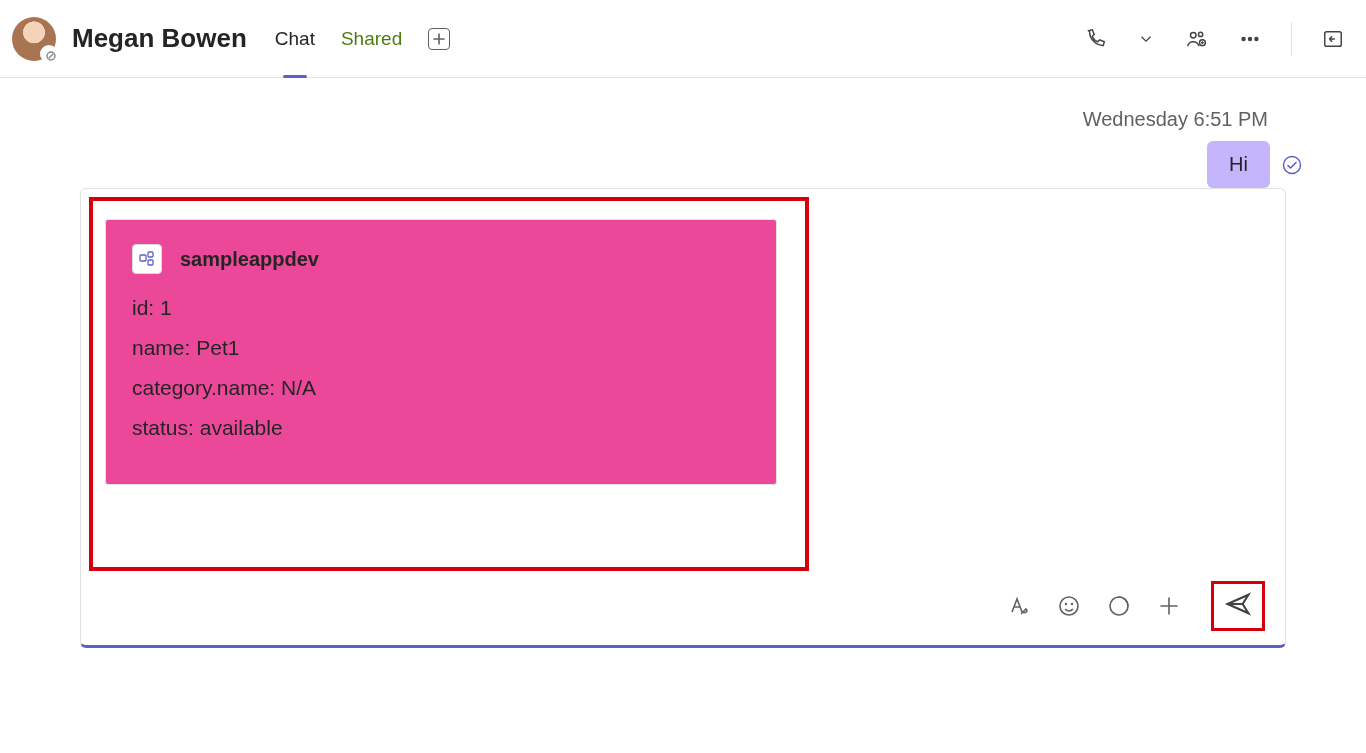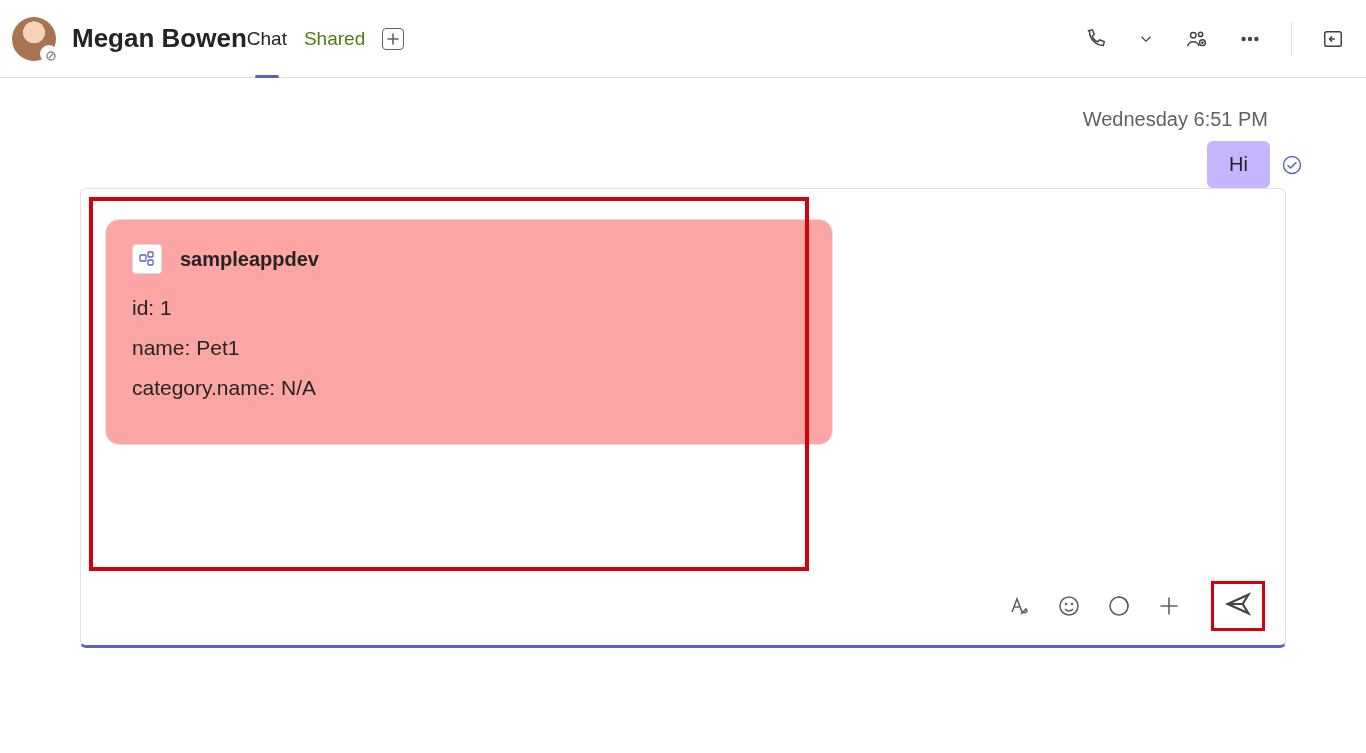--- a/index.html
+++ b/index.html
@@ -24,21 +24,21 @@
   .avatar::after{
     content:""; position:absolute; right:-2px; bottom:-2px; width:14px; height:14px;
     border:2px solid #fff; border-radius:50%; background:#fff;
   }
   .avatar .presence{
     position:absolute; right:-2px; bottom:-2px; width:14px; height:14px; z-index:2;
     border:2px solid #fff; border-radius:50%; display:flex; align-items:center; justify-content:center;
   }
   .avatar .presence svg{ width:10px; height:10px; }
   .chat-title { font-size: 26px; font-weight: 700; margin-left: 16px; }
-  .tabs { display:flex; align-items:center; gap: 17px; }
+  .tabs { display:flex; align-items:center; margin-left: 28px; gap: 26px; }
   .tab { font-size: 19px; color:#4d7c0f; cursor:pointer; padding: 6px 0; position:relative; }
   .tab.active { color:#242424; }
   .tab.active::after{
     content:""; position:absolute; left: 8px; right: 8px; bottom:-22px; height:3px;
     background:#5b5fc7; border-radius:2px;
   }
   .add-tab {
     width:22px; height:22px; border:1.5px solid #616161; border-radius:4px;
     display:flex; align-items:center; justify-content:center; cursor:pointer;
   }
@@ -65,23 +65,23 @@
     border-bottom: 3px solid #5b5fc7;
     padding: 18px 18px 12px 18px;
     min-height: 460px;
     display:flex; flex-direction:column;
   }
   .highlight-card {
     position:absolute; left:8px; top:8px; width: 720px; height: 374px;
     border:4px solid #d6000d; pointer-events:none;
   }
   .card {
-    width: 728px;
-    border:1px solid #e1e1e1; border-radius:14px;
-    background:#fca5a5;
+    width: 672px;
+    border:1px solid #e1e1e1; border-radius:3px;
+    background:#ec4899;
     padding: 24px 26px 28px 26px;
     margin: 12px 0 0 6px;
   }
   .card-head { display:flex; align-items:center; gap:18px; margin-bottom: 22px; }
   .app-badge {
     width:30px; height:30px; border:1px solid #d9d9e6; border-radius:4px;
     display:flex; align-items:center; justify-content:center; background:#fff;
   }
   .app-badge svg { width:16px; height:16px; }
   .app-name { font-size:20px; font-weight:600; }
@@ -177,20 +177,21 @@
                 <rect x="1" y="4" width="6" height="6" rx="1" fill="none" stroke="#5b5fc7" stroke-width="1.3"></rect>
                 <rect x="9" y="1" width="5" height="5" rx="1" fill="none" stroke="#5b5fc7" stroke-width="1.3"></rect>
                 <rect x="9" y="9" width="5" height="5" rx="1" fill="none" stroke="#5b5fc7" stroke-width="1.3"></rect>
               </svg>
             </span>
             <div class="app-name">sampleappdev</div>
           </div>
           <div class="card-line">id: 1</div>
           <div class="card-line">name: Pet1</div>
           <div class="card-line">category.name: N/A</div>
+          <div class="card-line">status: available</div>
         </div>
 
         <div class="compose-spacer"></div>
 
         <div class="compose-toolbar">
           <div class="cicon">
             <svg viewBox="0 0 24 24">
                 <path d="M5 18L10 5l5 13M7 13h6"></path>
                 <path d="M15 18c4 2 6-1 4-3l-5 5"></path>
               </svg>

